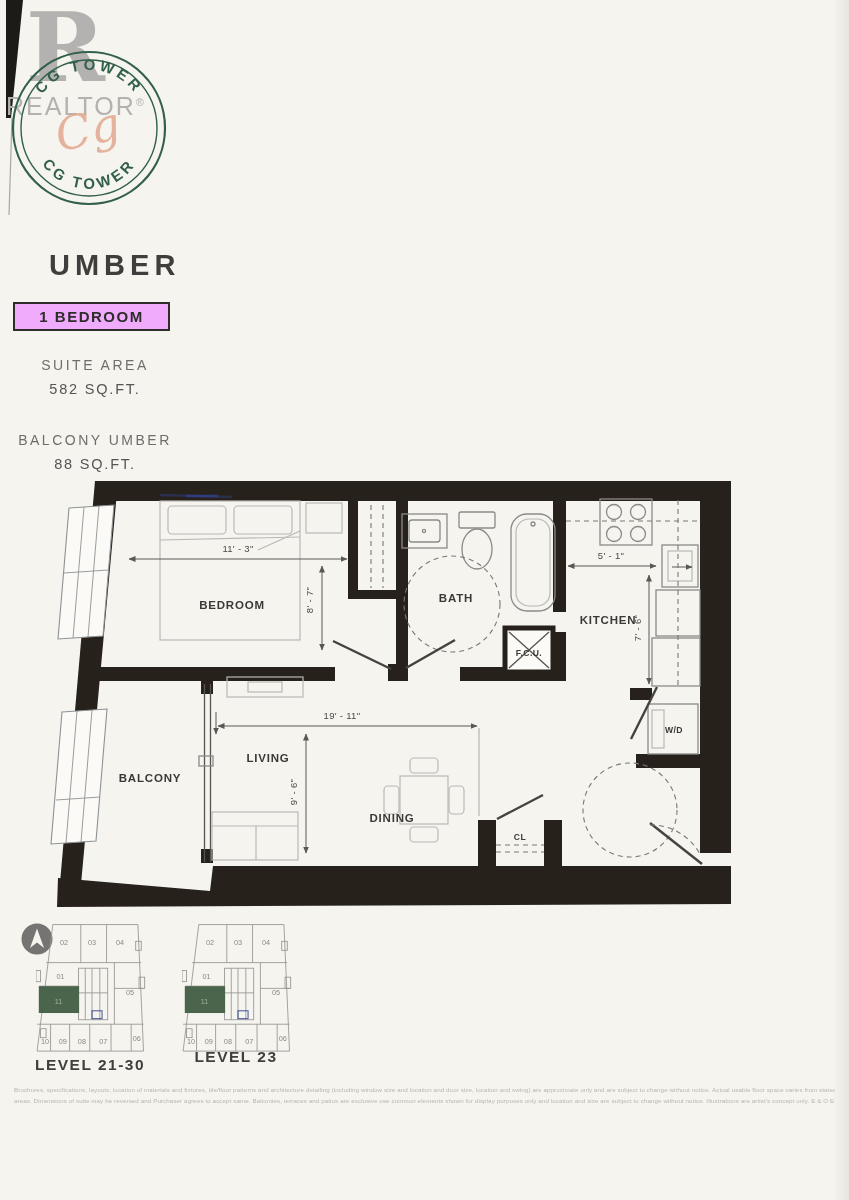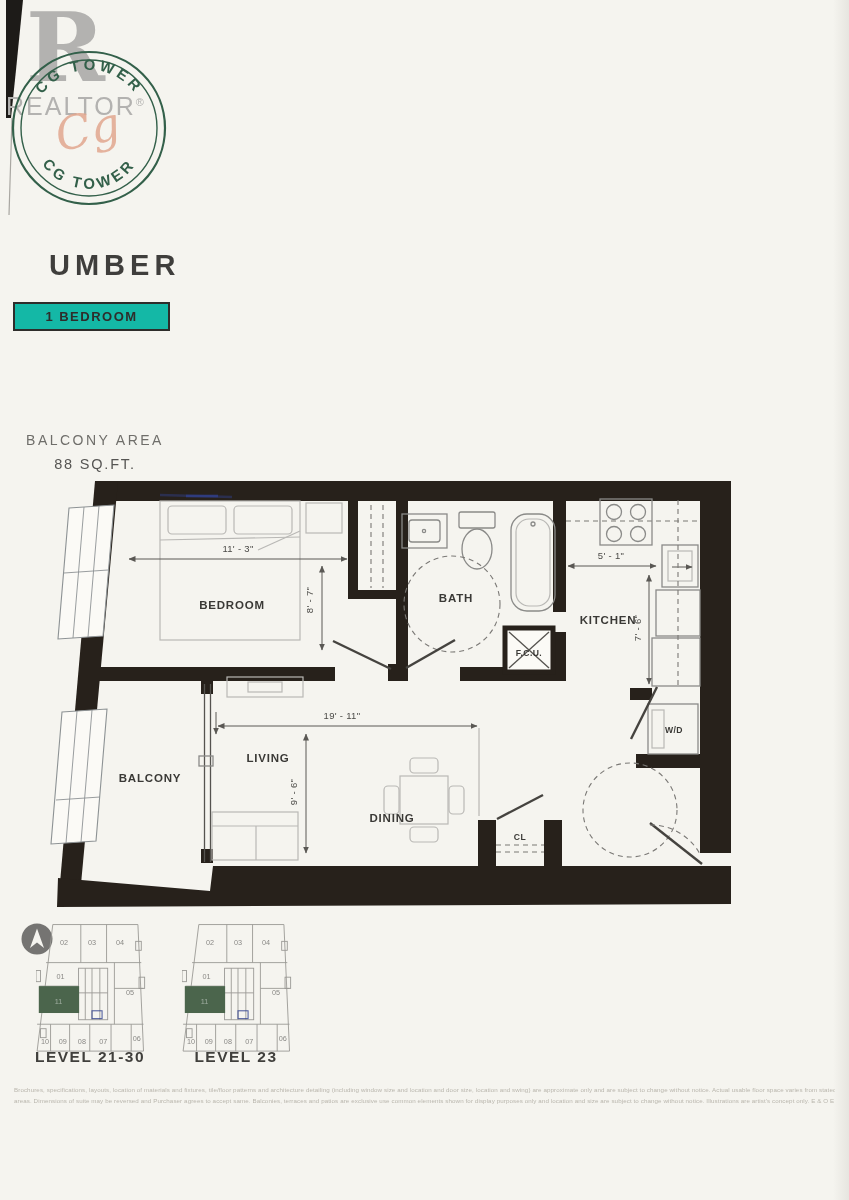--- a/index.html
+++ b/index.html
@@ -21,22 +21,22 @@
   .realtor-word sup { font-size:11px; }
 
   .seal { position:absolute; left:6px; top:44px; }
   .seal-arc-text { font-size:15px; font-weight:bold; letter-spacing:3.5px;
     font-family:"Liberation Sans", sans-serif; }
   .seal-signature { font-family:"DejaVu Serif", serif; font-style:italic; font-size:46px; }
 
   .plan-title { position:absolute; left:49px; top:249px; font-size:29px; letter-spacing:5px;
     font-weight:700; color:#3f3e3c; }
   .type-badge { position:absolute; left:13px; top:302px; width:157px; height:29px;
-    border:2px solid #2e2d2b; background:#14b8a6; display:flex; align-items:center; justify-content:center;
-    font-size:13px; font-weight:700; letter-spacing:1.5px; color:#2e2d2b; }
+    border:2px solid #2e2d2b; background:#f0abfc; display:flex; align-items:center; justify-content:center;
+    font-size:15px; font-weight:700; letter-spacing:1.5px; color:#2e2d2b; }
   .area-block { position:absolute; width:170px; text-align:center; }
   .area-block .lbl { font-size:14px; letter-spacing:2.5px; color:#6f6e6a; }
   .area-block .val { font-size:14.5px; letter-spacing:1.8px; color:#565553; margin-top:8px; }
   .suite-block { left:10px; top:357px; }
   .balcony-block { left:10px; top:432px; }
 
   
   .floorplan { position:absolute; left:40px; top:470px; }
   .wall { fill:var(--wall,#27211b); stroke:none; }
   .fixture { fill:none; stroke:#8a8a88; stroke-width:1.3; }
@@ -59,21 +59,21 @@
   
   .keyplans { position:absolute; left:0; top:915px; width:849px; height:160px; }
   .north { position:absolute; left:18px; top:5px; }
   .keyplan { position:absolute; top:6px; }
   .kp-0 { left:36px; } .kp-1 { left:182px; }
   .kp-line { stroke:#9a9995; stroke-width:0.8; fill:none; }
   .kp-num { font-family:"Liberation Sans", sans-serif; font-size:6.5px; fill:#8a8986; text-anchor:middle; }
   .kp-hl-num { font-family:"Liberation Sans", sans-serif; font-size:6.5px; fill:rgba(255,255,255,0.45); text-anchor:middle; }
   .kp-label { position:absolute; top:133px; width:120px; text-align:center; font-size:15.5px;
     font-weight:700; letter-spacing:1.5px; color:#403f3c; }
-  .kp-label-0 { left:30px; } .kp-label-1 { left:176px; }
+  .kp-label-0 { left:30px;margin-top:8px; } .kp-label-1 { left:176px; }
 
   .disclaimer { position:absolute; left:14px; width:821px; font-size:6.2px; color:#b9b6ad;
     white-space:nowrap; overflow:hidden; letter-spacing:0.1px; }
   .disc-1 { top:1086px; } .disc-2 { top:1097px; }
   .brokerage { position:absolute; left:0; top:1140px; width:849px; text-align:center;
     font-size:19px; font-weight:700; letter-spacing:1px; color:#d9d7d1; }
 </style>
 </head>
 <body>
 
@@ -98,22 +98,26 @@
     <text class="seal-arc-text" fill="#33604a">
       <textPath href="#sealTop" startOffset="50%" text-anchor="middle">CG TOWER</textPath>
     </text>
     <text class="seal-arc-text" fill="#33604a">
       <textPath href="#sealBottom" startOffset="50%" text-anchor="middle">CG TOWER</textPath>
     </text>
   </svg>
 
   <div class="plan-title">UMBER</div>
   <div class="type-badge">1 BEDROOM</div>
+  <div class="area-block suite-block">
+    <div class="lbl">SUITE AREA</div>
+    <div class="val">582 SQ.FT.</div>
+  </div>
   <div class="area-block balcony-block">
-    <div class="lbl">BALCONY AREA</div>
+    <div class="lbl">BALCONY UMBER</div>
     <div class="val">88 SQ.FT.</div>
   </div>
 
   <svg class="floorplan" width="710" height="445" viewBox="40 470 710 445">
     <defs>
       <marker id="mA" markerWidth="9" markerHeight="8" refX="6.5" refY="3" orient="auto">
         <path d="M0,0 L7,3 L0,6 z" fill="#5a5854"></path>
       </marker>
       <marker id="mS" markerWidth="9" markerHeight="8" refX="0.5" refY="3" orient="auto">
         <path d="M7,0 L0,3 L7,6 z" fill="#5a5854"></path>

